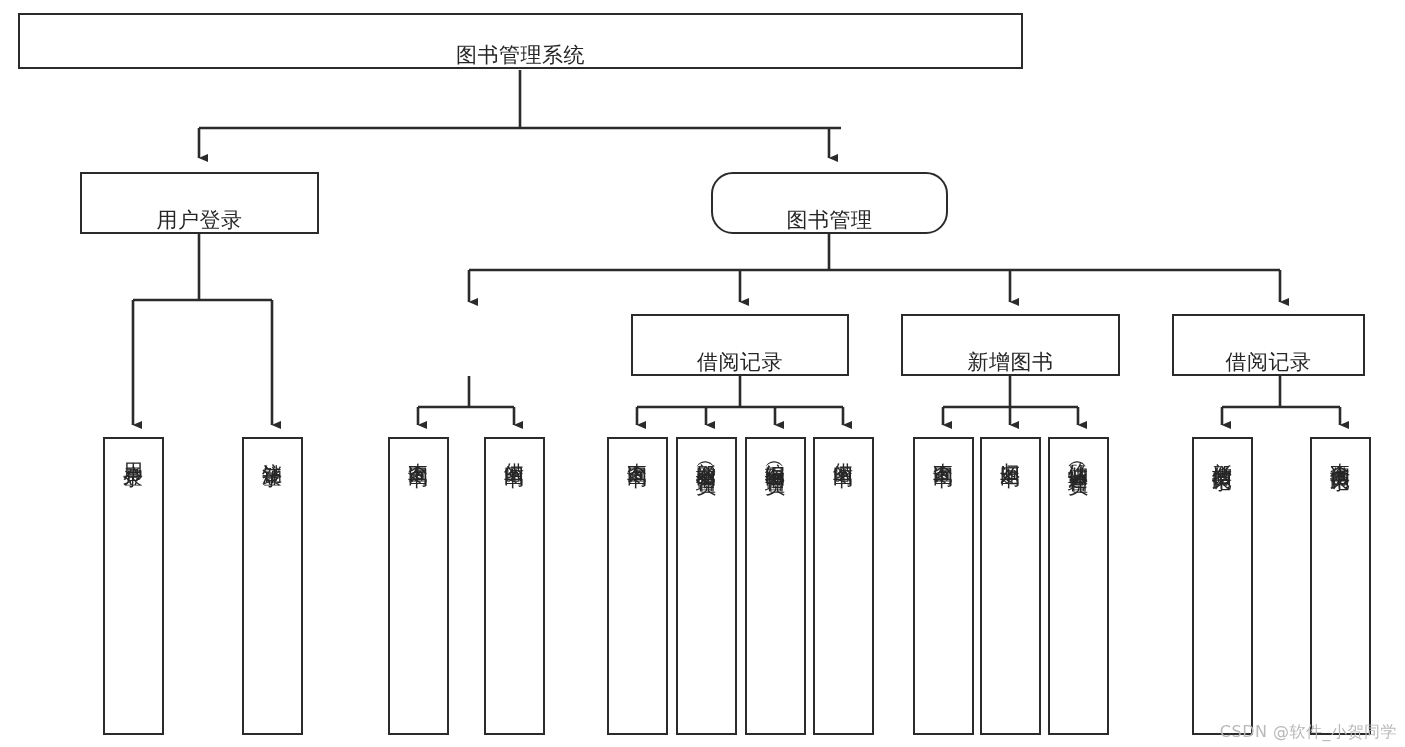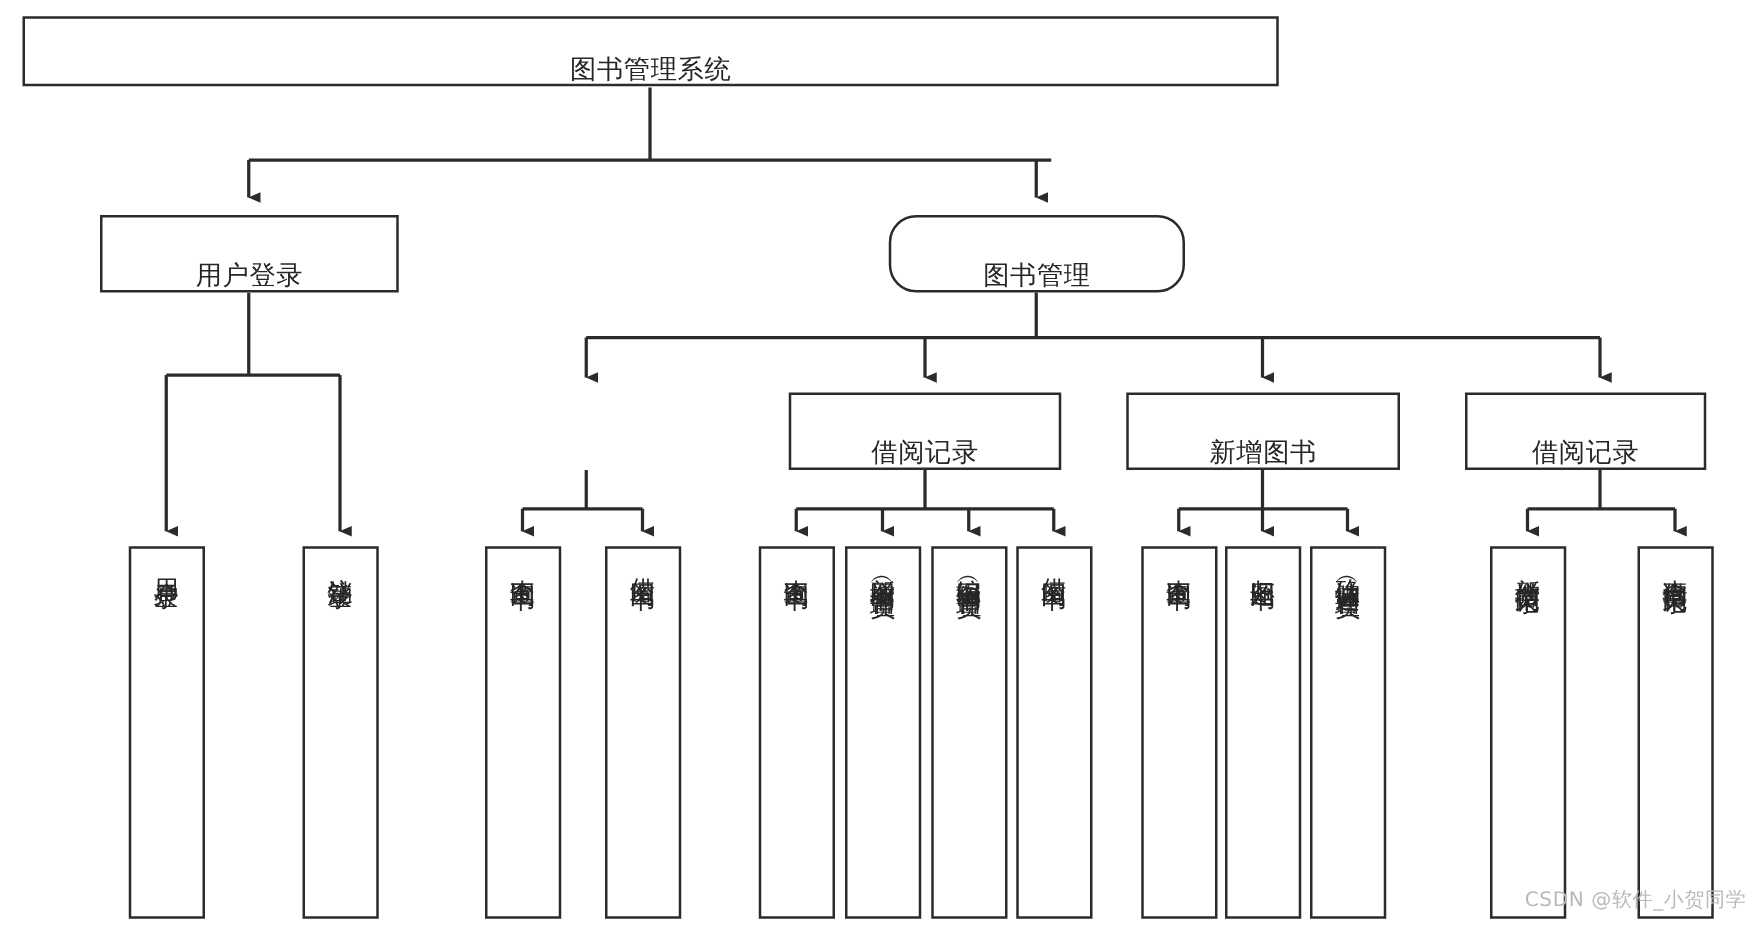--- a/index.html
+++ b/index.html
@@ -54,21 +54,21 @@
     text-orientation: upright;
     white-space: normal;
     letter-spacing: 2px;
     font-size: 20px;
     line-height: 1.0;
     margin-top: 2px;
   }
   #watermark {
     position: absolute;
     right: 8px;
-    bottom: 16px;
+    bottom: 4px;
     font-size: 16px;
     color: #b9b9b9;
     letter-spacing: 0.5px;
     white-space: nowrap;
     pointer-events: none;
   }
 </style>
 </head>
 <body>
 

